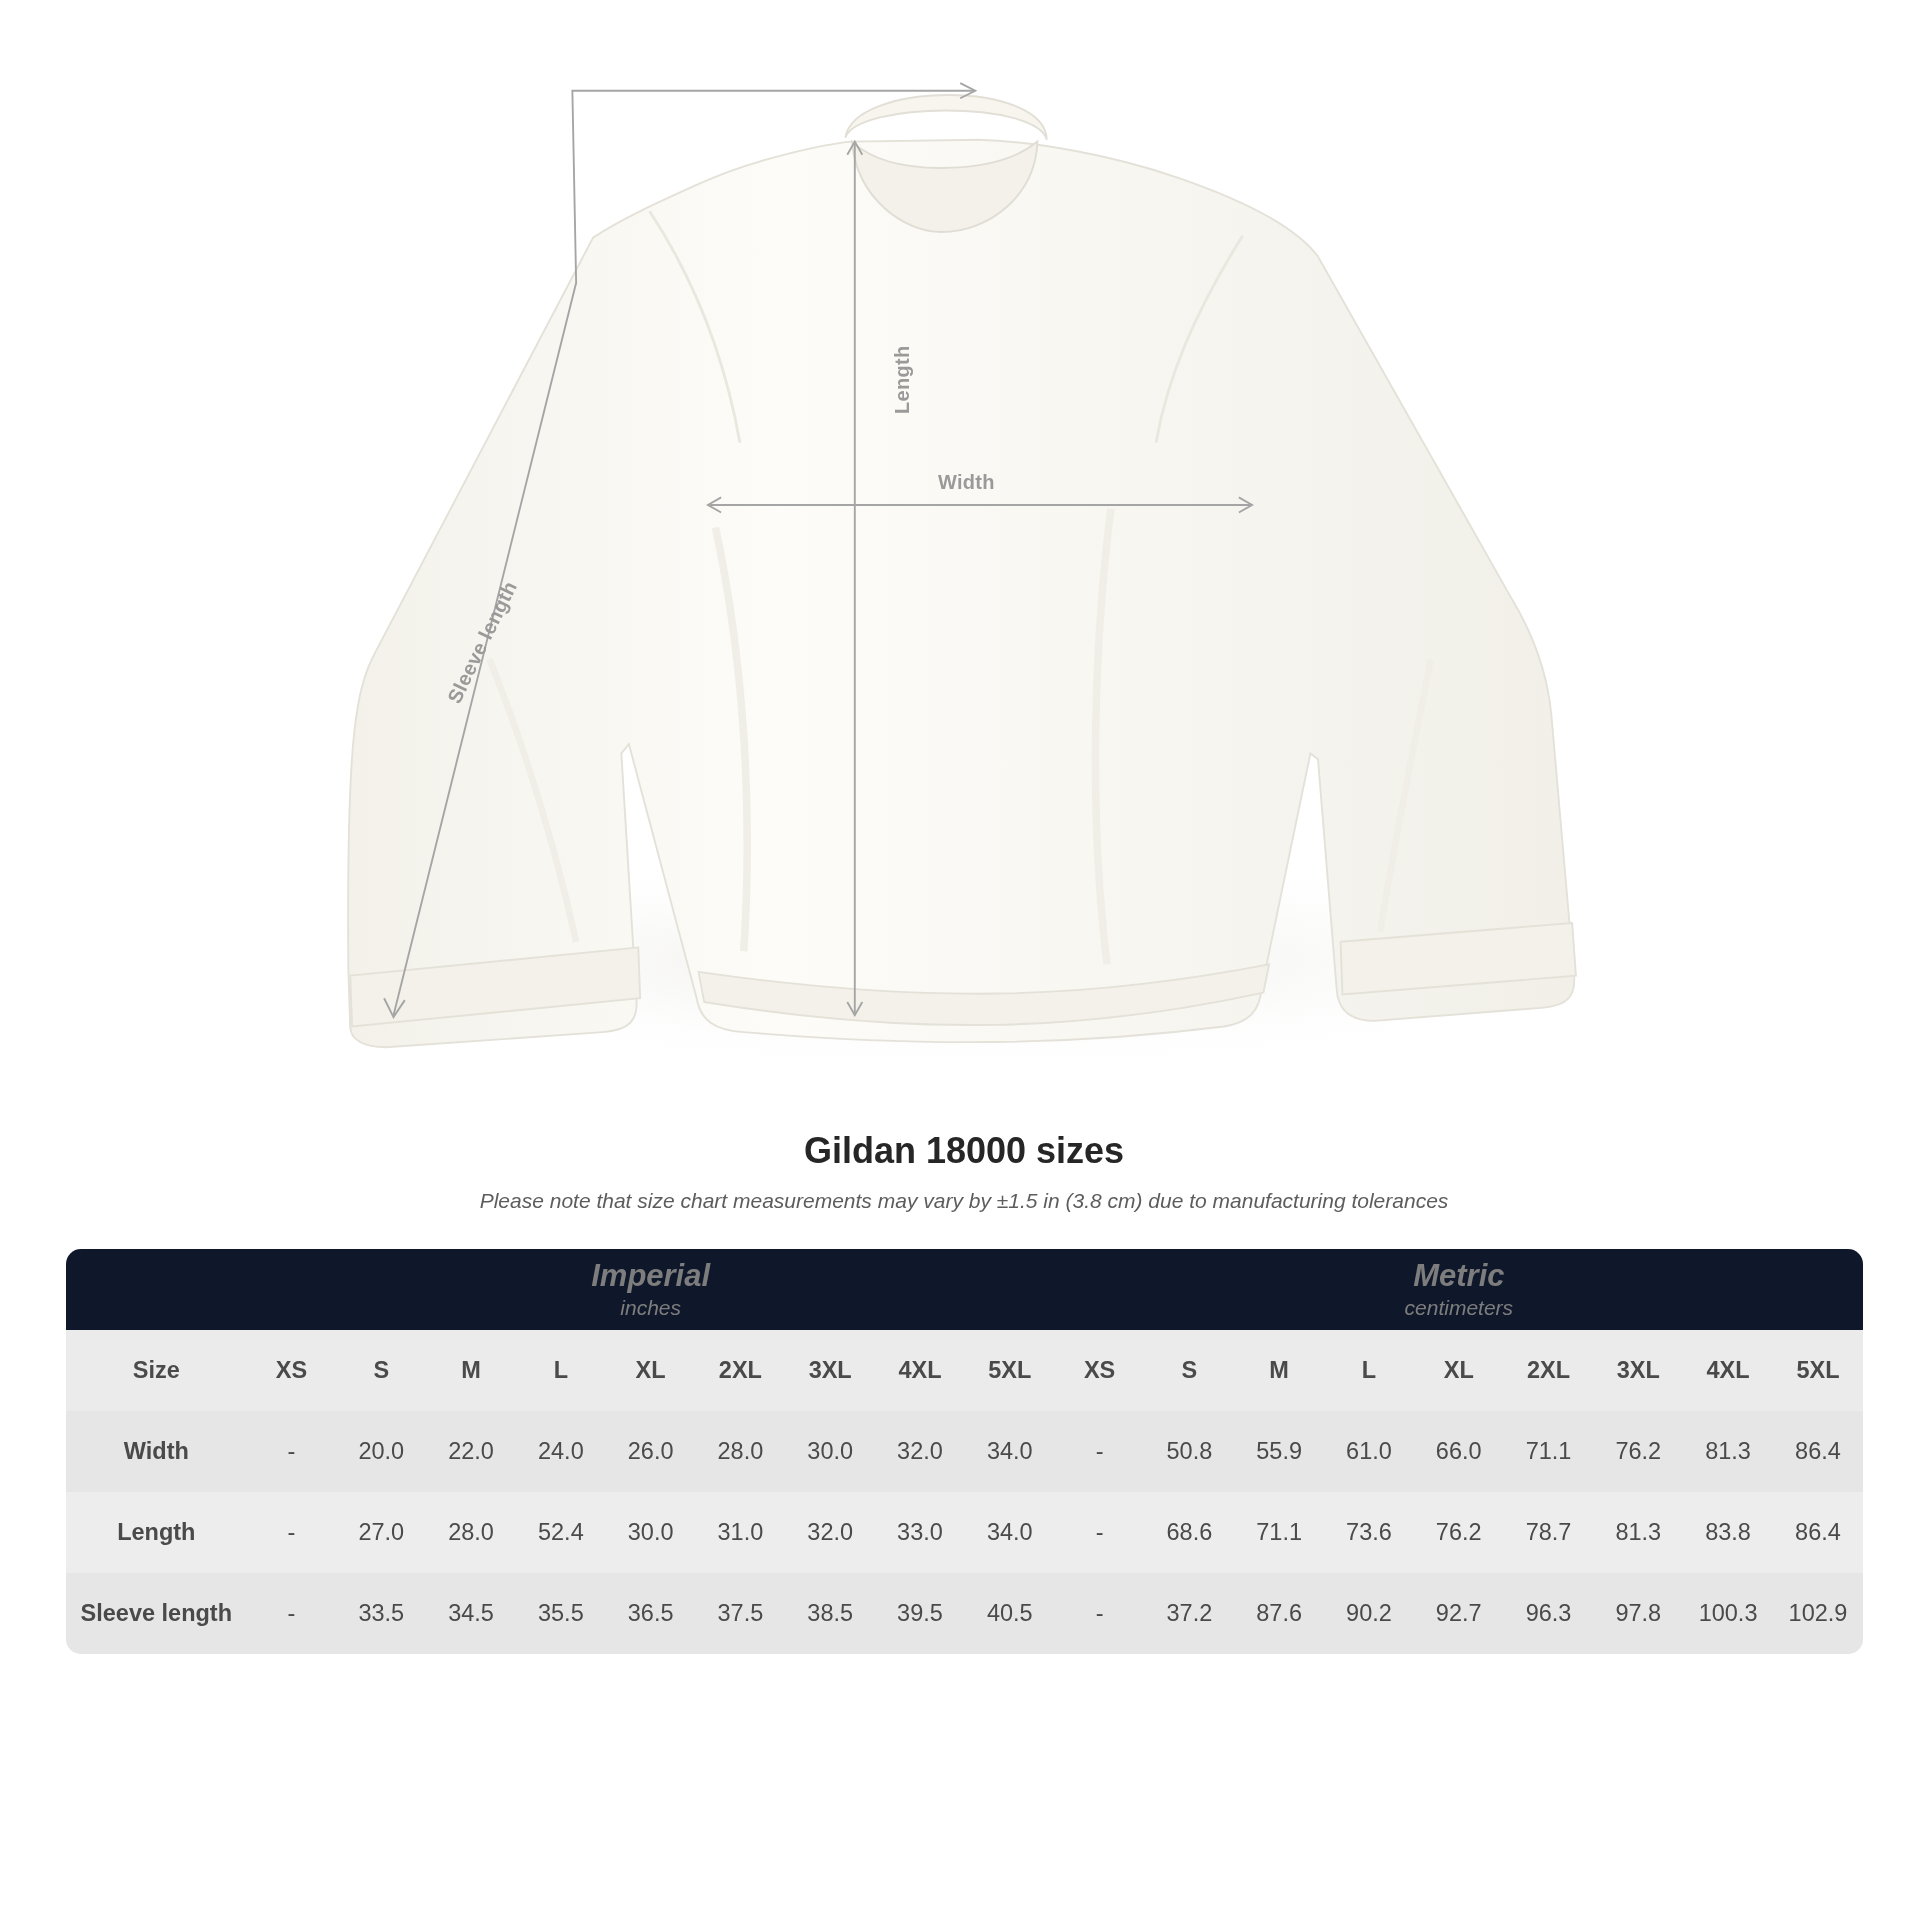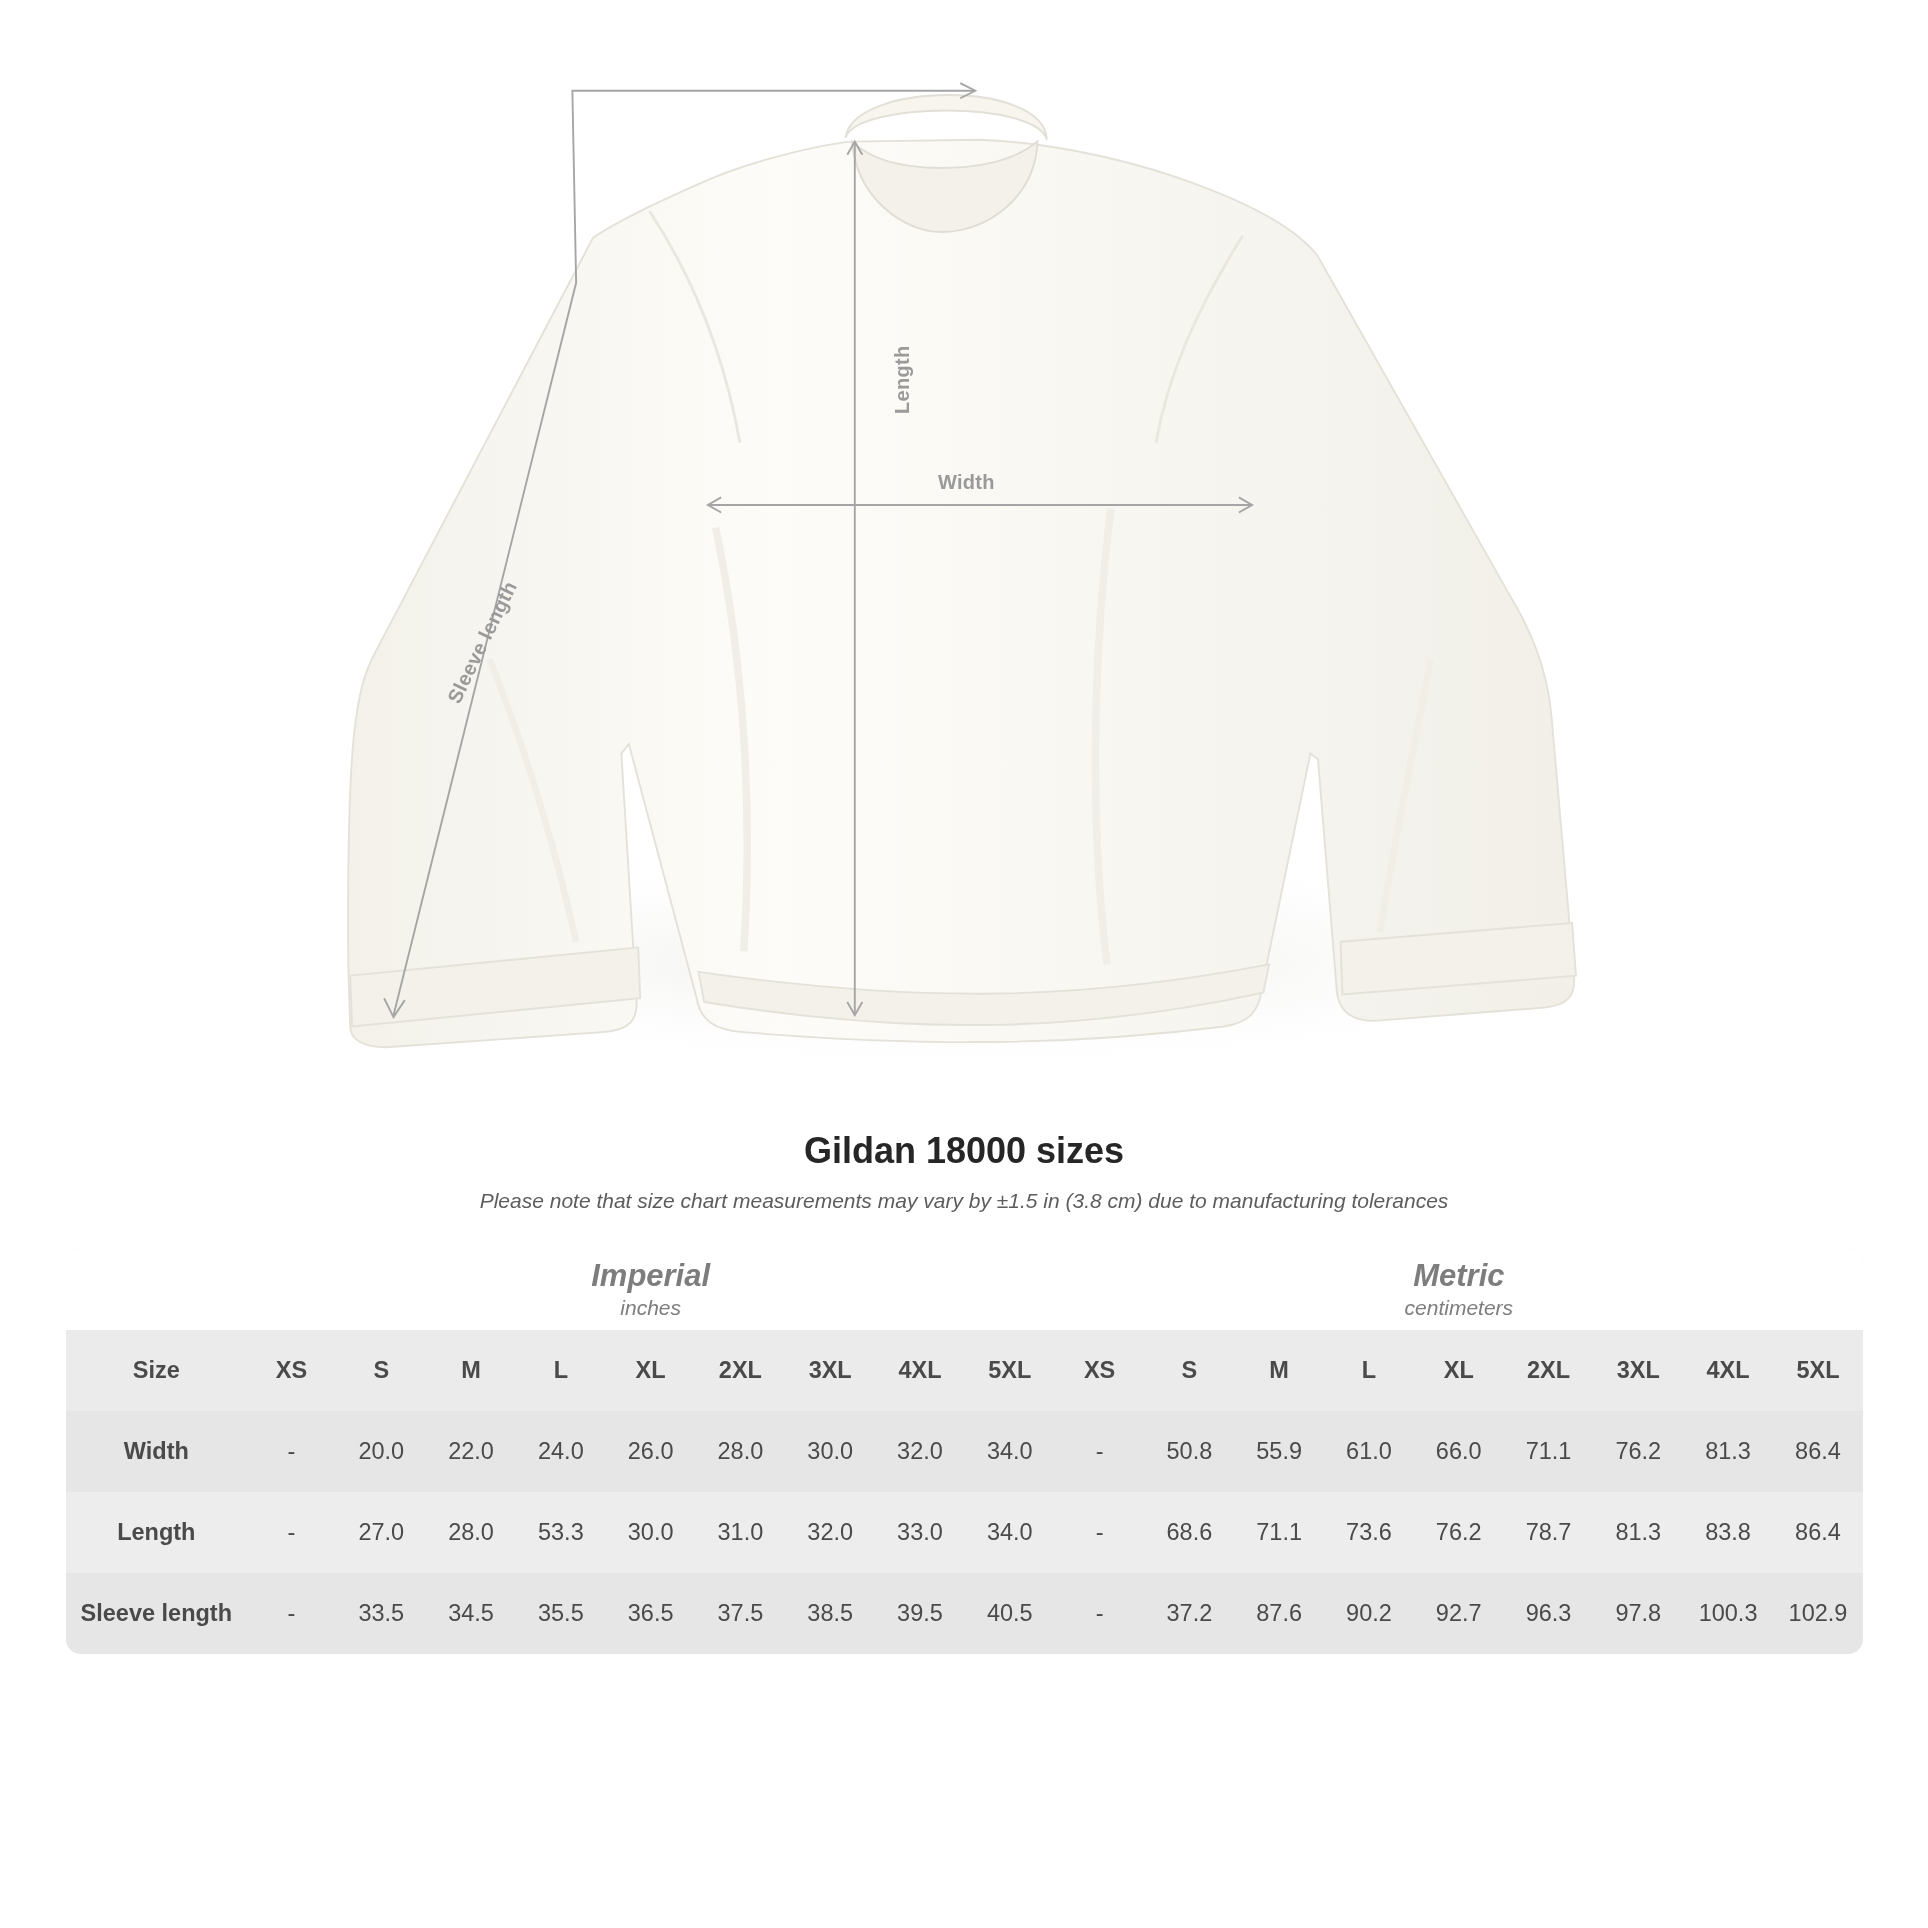--- a/index.html
+++ b/index.html
@@ -82,21 +82,21 @@
     text-align: center;
     vertical-align: middle;
     font-size: 23.5px;
     color: #4a4a4a;
     padding: 0;
     height: 81px;
     border: none;
   }
   .unit-head td {
     height: 122px;
-    background: #ffffff;
+    background: #0f172a;
     border: none;
   }
   .unit-name {
     font-size: 31px;
     font-weight: bold;
     font-style: italic;
     color: #7d7d7d;
     line-height: 1.18;
   }
   .unit-sub {
@@ -302,21 +302,21 @@
         <td>76.2</td>
         <td>81.3</td>
         <td>86.4</td>
       </tr>
 
       <tr class="body-row band-b">
         <td class="row-label">Length</td>
         <td>-</td>
         <td>27.0</td>
         <td>28.0</td>
-        <td>53.3</td>
+        <td>52.4</td>
         <td>30.0</td>
         <td>31.0</td>
         <td>32.0</td>
         <td>33.0</td>
         <td>34.0</td>
         <td>-</td>
         <td>68.6</td>
         <td>71.1</td>
         <td>73.6</td>
         <td>76.2</td>

